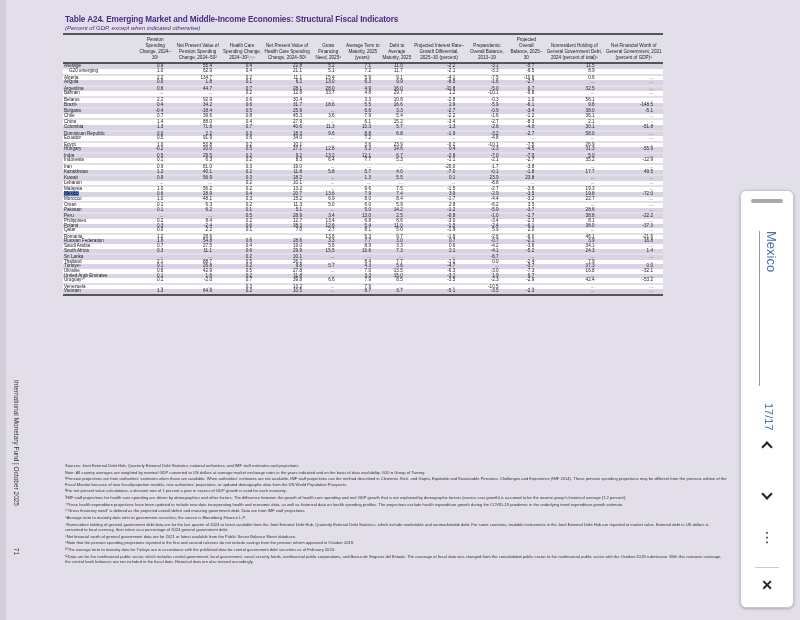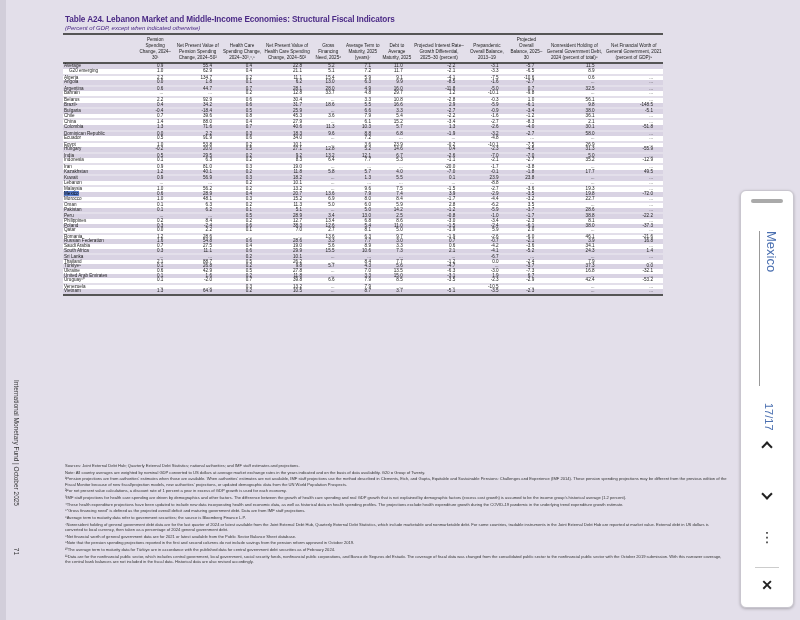--- a/index.html
+++ b/index.html
@@ -44,21 +44,21 @@
 
 <div class="left-edge"></div>
 
 <div class="page">
   <div class="footer-rot">
     <span>International Monetary Fund | October 2025</span>
     <span class="pg">71</span>
   </div>
 </div>
 
-<div class="title">Table A24. Lebanon Market and Middle-Income Economies: Structural Fiscal Indicators</div>
+<div class="title">Table A24. Emerging Market and Middle-Income Economies: Structural Fiscal Indicators</div>
 <div class="subtitle">(Percent of GDP, except when indicated otherwise)</div>
 
 <table>
   <thead>
       <tr id="hdr-row">
         <th class="c0"></th>
         <th>Pension Spending Change, 2024–30¹</th>
         <th>Net Present Value of Pension Spending Change, 2024–50²</th>
         <th>Health Care Spending Change, 2024–30³,⁴,⁵</th>
         <th>Net Present Value of Health Care Spending Change, 2024–50²</th>

